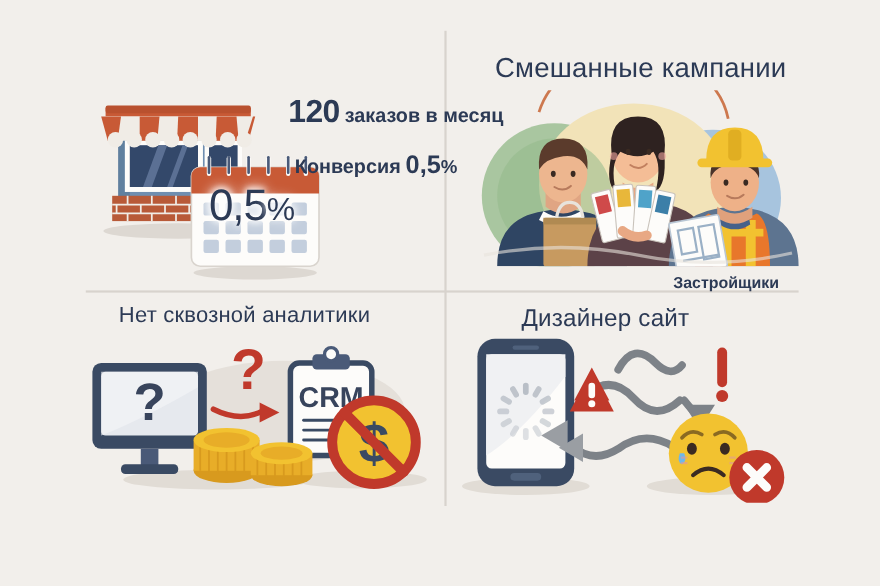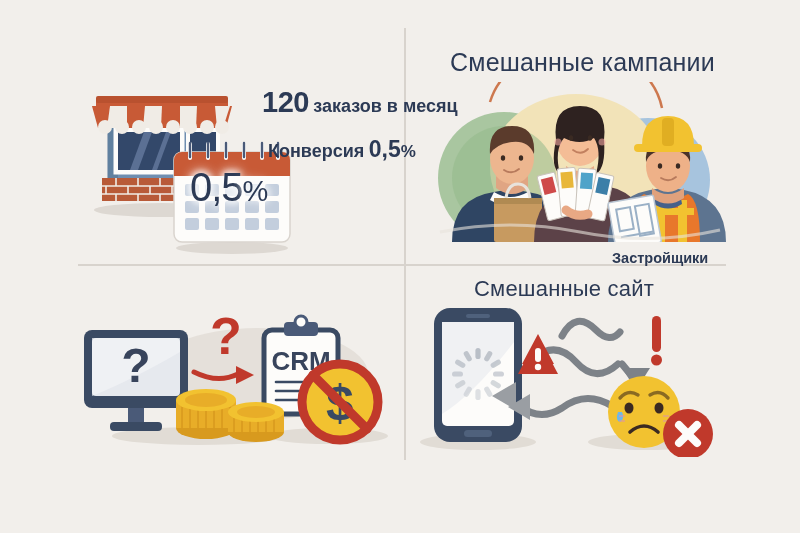--- a/index.html
+++ b/index.html
@@ -315,20 +315,21 @@
         </g>
       </g>
       <path d="M24 150 q70 -14 140 0 q70 14 140 -2" fill="none" stroke="#e8e3dc" stroke-width="3" opacity=".6"></path>
     </svg>
 
     <div class="person-label" id="lbl-builder">Застройщики</div>
   </div>
 
   <div class="quad" id="quad-bl">
 
+    <div class="heading" id="h-analyt">Нет сквозной аналитики</div>
 
     <svg class="art" style="left:0px; top:34px;" width="326" height="150" viewBox="0 0 326 150">
 
       <ellipse cx="180" cy="70" rx="110" ry="46" fill="#e5e0da"></ellipse>
       <ellipse cx="120" cy="132" rx="86" ry="9" fill="#e1dcd5"></ellipse>
       <ellipse cx="250" cy="132" rx="60" ry="8" fill="#e1dcd5"></ellipse>
 
       <g>
         <rect x="6" y="26" width="104" height="78" rx="8" fill="#3a4a63"></rect>
         <rect x="14" y="34" width="88" height="58" rx="4" fill="#e6e9ee"></rect>
@@ -392,21 +393,21 @@
         <circle cx="262" cy="98" r="38" fill="#f2c230"></circle>
         <text x="262" y="116" font-family="'Liberation Sans',sans-serif" font-size="50" font-weight="bold" fill="#3a4a63" text-anchor="middle">$</text>
         <circle cx="262" cy="98" r="38" fill="none" stroke="#c0392b" stroke-width="9"></circle>
         <line x1="235" y1="71" x2="289" y2="125" stroke="#c0392b" stroke-width="9" stroke-linecap="round"></line>
       </g>
     </svg>
   </div>
 
   <div class="quad" id="quad-br">
 
-    <div class="heading" id="h-slow">Смешанные сайт</div>
+    <div class="heading" id="h-slow">Дизайнер сайт</div>
 
     <svg class="art" style="left:0px; top:32px;" width="320" height="155" viewBox="0 0 320 155">
       <ellipse cx="62" cy="140" rx="58" ry="8" fill="#e1dcd5"></ellipse>
       <ellipse cx="230" cy="140" rx="58" ry="8" fill="#e1dcd5"></ellipse>
 
       <g>
         <rect x="18" y="6" width="88" height="134" rx="16" fill="#3a4a63"></rect>
         <rect x="26" y="20" width="72" height="104" rx="5" fill="#fdfcfa"></rect>
         <path d="M26 20 h72 v20 q-40 52 -72 72 z" fill="#f0f1f3"></path>
         <rect x="50" y="12" width="24" height="4" rx="2" fill="#4f617c"></rect>

